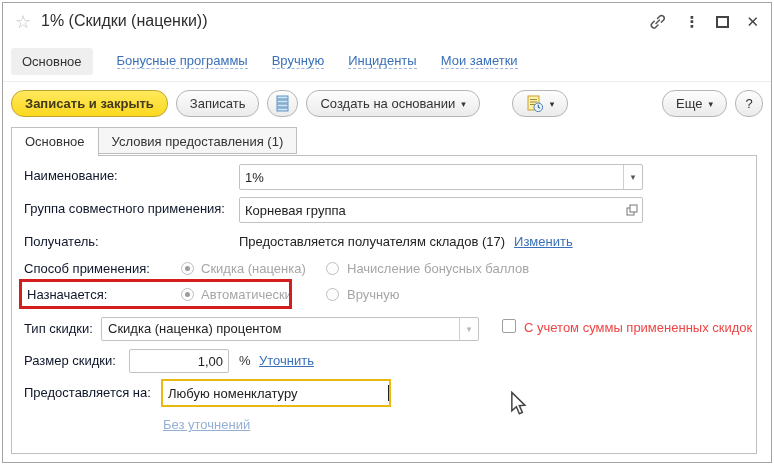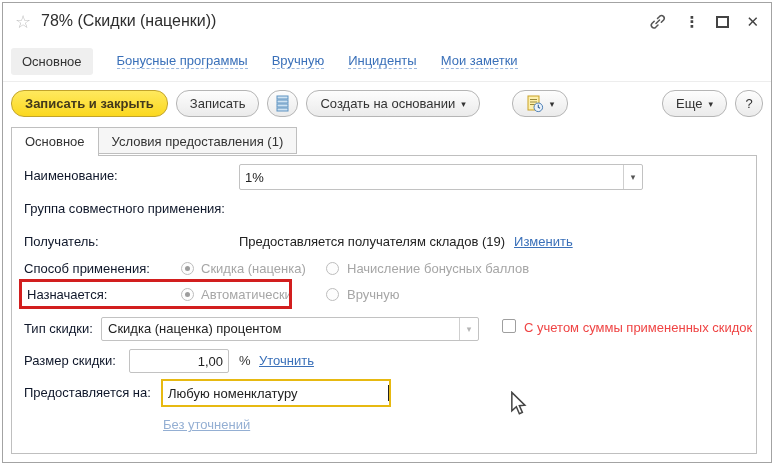--- a/index.html
+++ b/index.html
@@ -66,21 +66,21 @@
 
   .cursor { position: absolute; left: 506px; top: 388px; z-index: 50; pointer-events: none; }
 </style>
 </head>
 <body>
 
 <div class="window">
 
   <div class="titlebar">
     <span class="star">☆</span>
-    <span class="title">78% (Скидки (наценки))</span>
+    <span class="title">1% (Скидки (наценки))</span>
     <div class="win-controls">
       <span class="ctl">
         <svg width="19" height="19" viewBox="0 0 19 19" fill="none" stroke="#555" stroke-width="1.5" stroke-linecap="round">
           <path d="M8 11.5 L11.5 8"></path>
           <path d="M9.5 6.5 l2.3-2.3 a2.7 2.7 0 0 1 3.8 3.8 L13.3 10.3"></path>
           <path d="M10 13 l-2.3 2.3 a2.7 2.7 0 0 1 -3.8-3.8 L6.2 9.2"></path>
         </svg>
       </span>
       <span class="ctl kebab">⋮</span>
       <span class="ctl">
@@ -143,24 +143,33 @@
 
   <div class="panel">
 
     <span class="lbl" style="left:12px; top:12px;">Наименование:</span>
     <div class="field" style="left:227px; top:8px; width:404px; height:26px;">
       <input value="1%" style="">
       <span class="dd">▾</span>
     </div>
 
     <span class="lbl" style="left:12px; top:45px;">Группа совместного применения:</span>
+    <div class="field" style="left:227px; top:41px; width:404px; height:26px;">
+      <input value="Корневая группа" style="">
+      <span class="openbtn">
+        <svg width="12" height="12" viewBox="0 0 12 12" fill="none" stroke="#777">
+          <rect x="1" y="4" width="7" height="7"></rect>
+          <rect x="4" y="1" width="7" height="7" fill="#fff"></rect>
+        </svg>
+      </span>
+    </div>
 
     <span class="lbl" style="left:12px; top:78px;">Получатель:</span>
     <div class="value-line" style="left:227px; top:78px;">
-      <span class="value-text">Предоставляется получателям складов (19)</span>
+      <span class="value-text">Предоставляется получателям складов (17)</span>
       <span class="link">Изменить</span>
     </div>
 
     <span class="lbl" style="left:12px; top:105px;">Способ применения:</span>
     <span class="radio checked" style="left:169px; top:106px;"></span>
     <span class="opt" style="left:189px; top:105px;">Скидка (наценка)</span>
     <span class="radio" style="left:314px; top:106px;"></span>
     <span class="opt" style="left:335px; top:105px;">Начисление бонусных баллов</span>
 
     <span class="lbl" style="left:15px; top:131px;">Назначается:</span>

